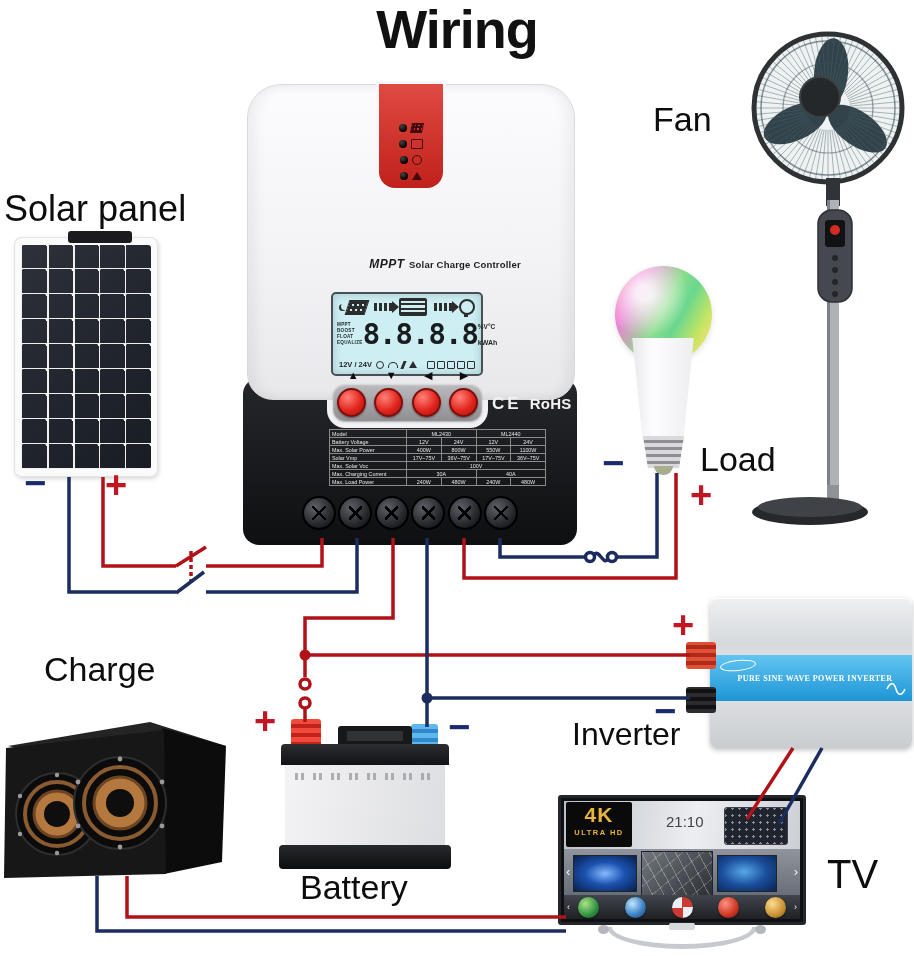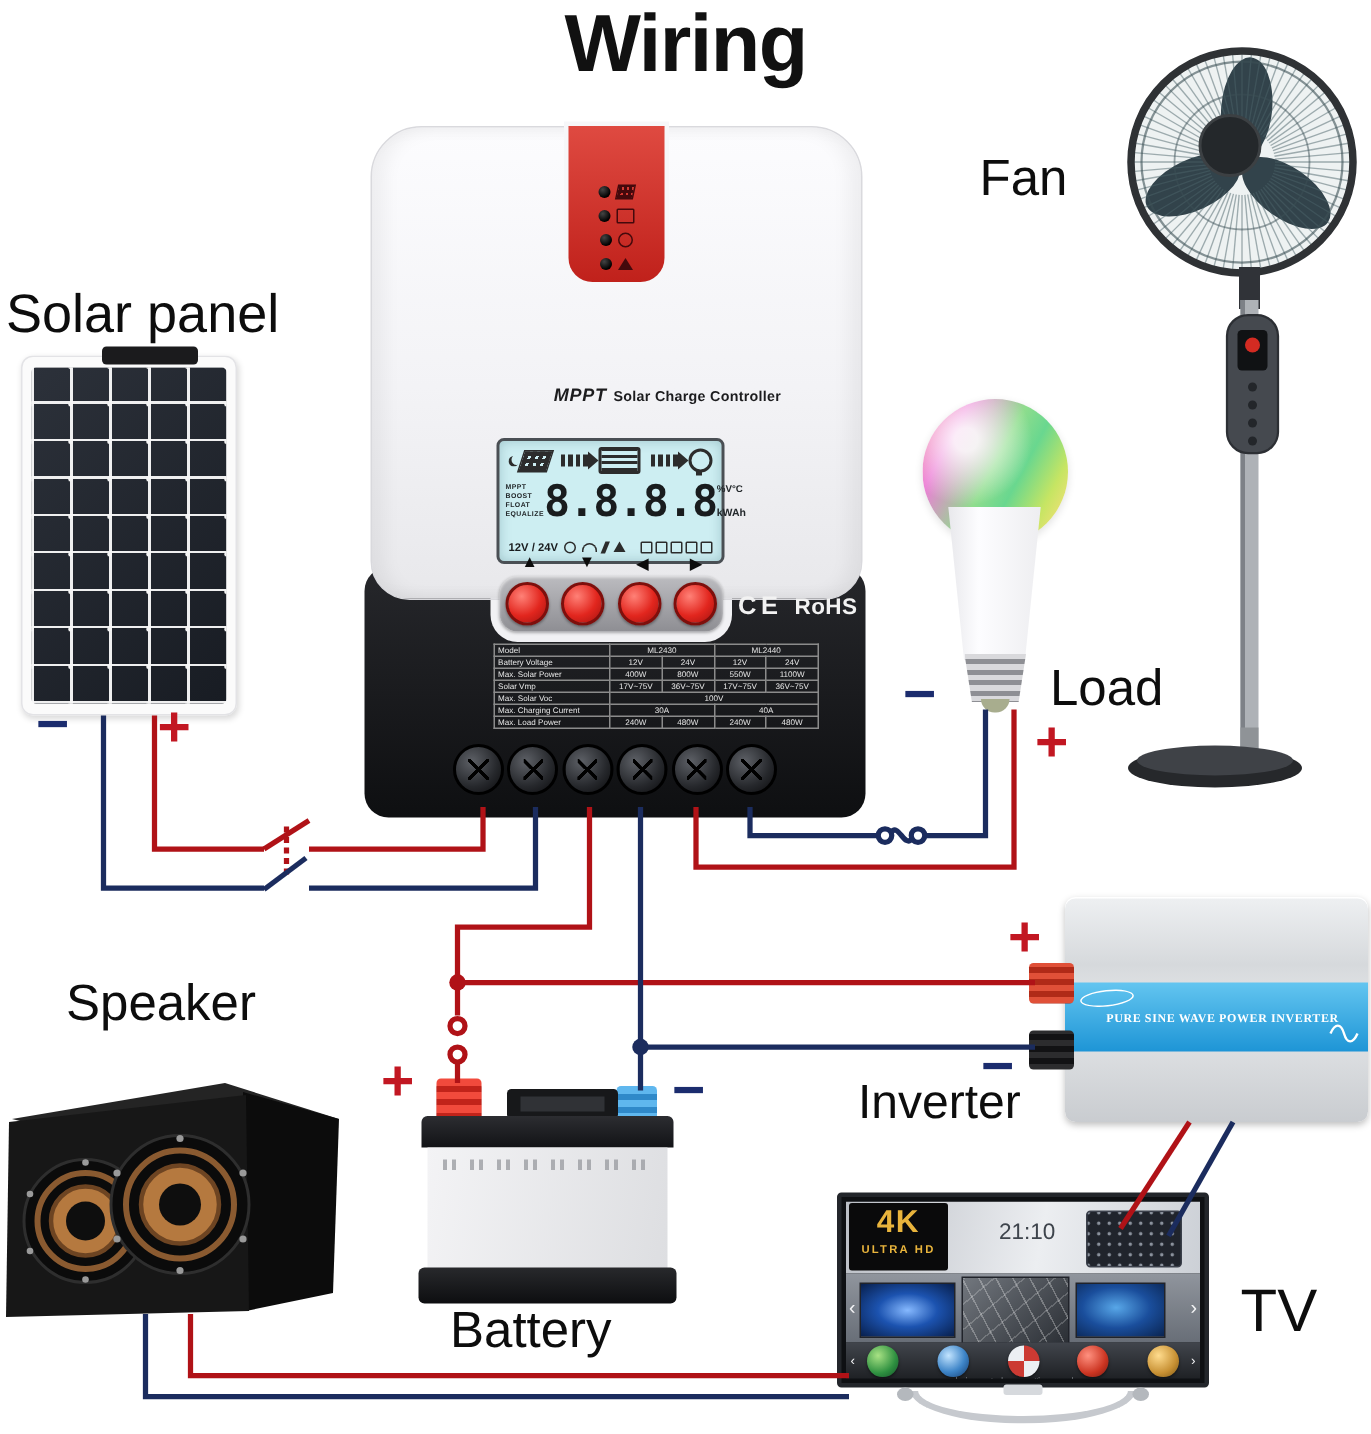--- a/index.html
+++ b/index.html
@@ -470,21 +470,21 @@
   <div class="bat-term-red"></div>
   <div class="bat-term-blue"></div>
   <div class="bat-handle"></div>
   <div class="bat-lid"></div>
   <div class="bat-body"></div>
   <div class="bat-base"></div>
   <div class="pol plus" style="left:254px;top:706px;">+</div>
   <div class="pol minus" style="left:448px;top:712px;">−</div>
   <div class="lab" style="left:300px;top:868px;font-size:34px;">Battery</div>
 
-  <div class="lab" style="left:44px;top:650px;font-size:34px;">Speaker</div>
+  <div class="lab" style="left:44px;top:650px;font-size:34px;">Charge</div>
   <svg class="abs" style="left:0;top:700px;" width="230" height="180" viewBox="0 0 230 180">
     <polygon points="8,46 150,22 226,46 80,64" fill="#242424"></polygon>
     <polygon points="162,28 226,46 222,162 164,174" fill="#0c0c0c"></polygon>
     <polygon points="6,48 164,30 166,174 4,178" fill="#171717"></polygon>
     <g>
       <circle cx="57" cy="114" r="41" fill="#0b0b0b" stroke="#2e2e2e" stroke-width="2"></circle>
       <circle cx="57" cy="114" r="32" fill="none" stroke="#8a5a30" stroke-width="4"></circle>
       <circle cx="57" cy="114" r="24" fill="#b5793f"></circle>
       <circle cx="57" cy="114" r="23" fill="none" stroke="#6d4422" stroke-width="3"></circle>
       <circle cx="57" cy="114" r="13" fill="#0e0e0e"></circle>

